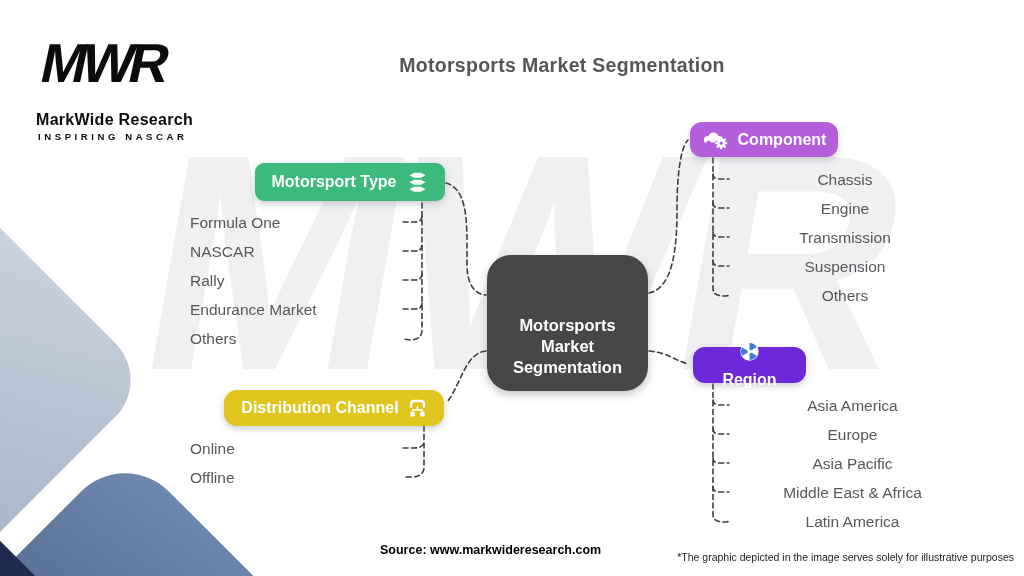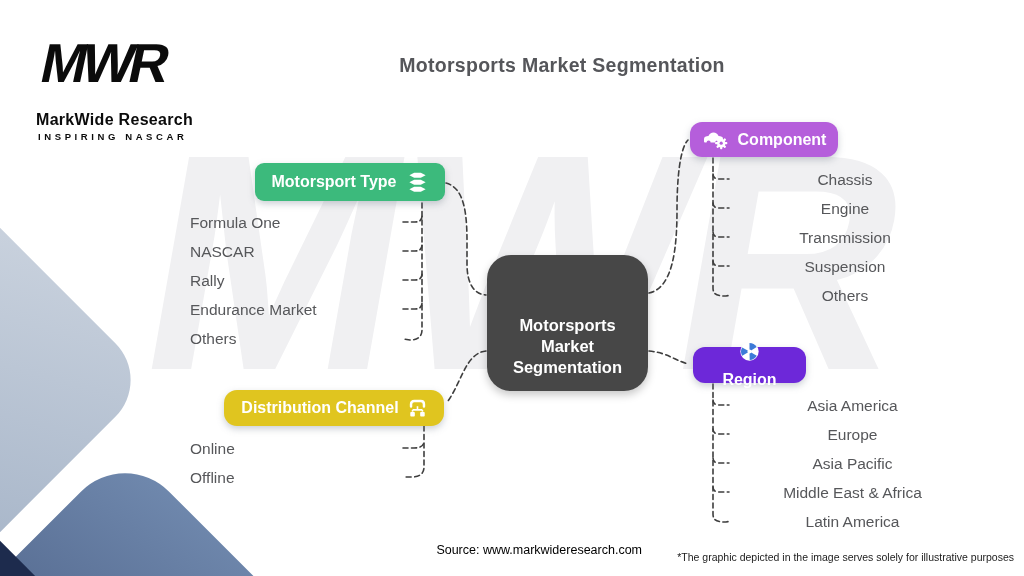--- a/index.html
+++ b/index.html
@@ -44,22 +44,22 @@
   
   .items{position:absolute;margin:0;padding:0;list-style:none;z-index:3;color:#56575a;
          font-size:15.5px;text-align:center;}
   .items li{height:29px;line-height:29px;}
   .items-right-align{text-align:left;}
   .items-motorsport{left:190px;top:208px;width:210px;}
   .items-component{left:735px;top:165px;width:220px;}
   .items-distribution{left:190px;top:434px;width:212px;}
   .items-region{left:735px;top:391px;width:235px;}
   
-  .source{position:absolute;left:380px;top:543px;width:262px;text-align:right;z-index:3;
-          font-size:12.5px;font-weight:400;color:#000;}
+  .source{position:absolute;left:380px;top:543px;width:262px;text-align:left;z-index:3;
+          font-size:12.5px;font-weight:700;color:#000;}
   .disclaimer{position:absolute;right:10px;top:551px;z-index:3;font-size:10.5px;color:#1c1c1c;}
 </style>
 </head>
 <body>
 
 <div class="canvas">
 
   <div class="watermark">MWR</div>
   <div class="shape shape-light"></div>
   <div class="shape shape-navy"></div>

